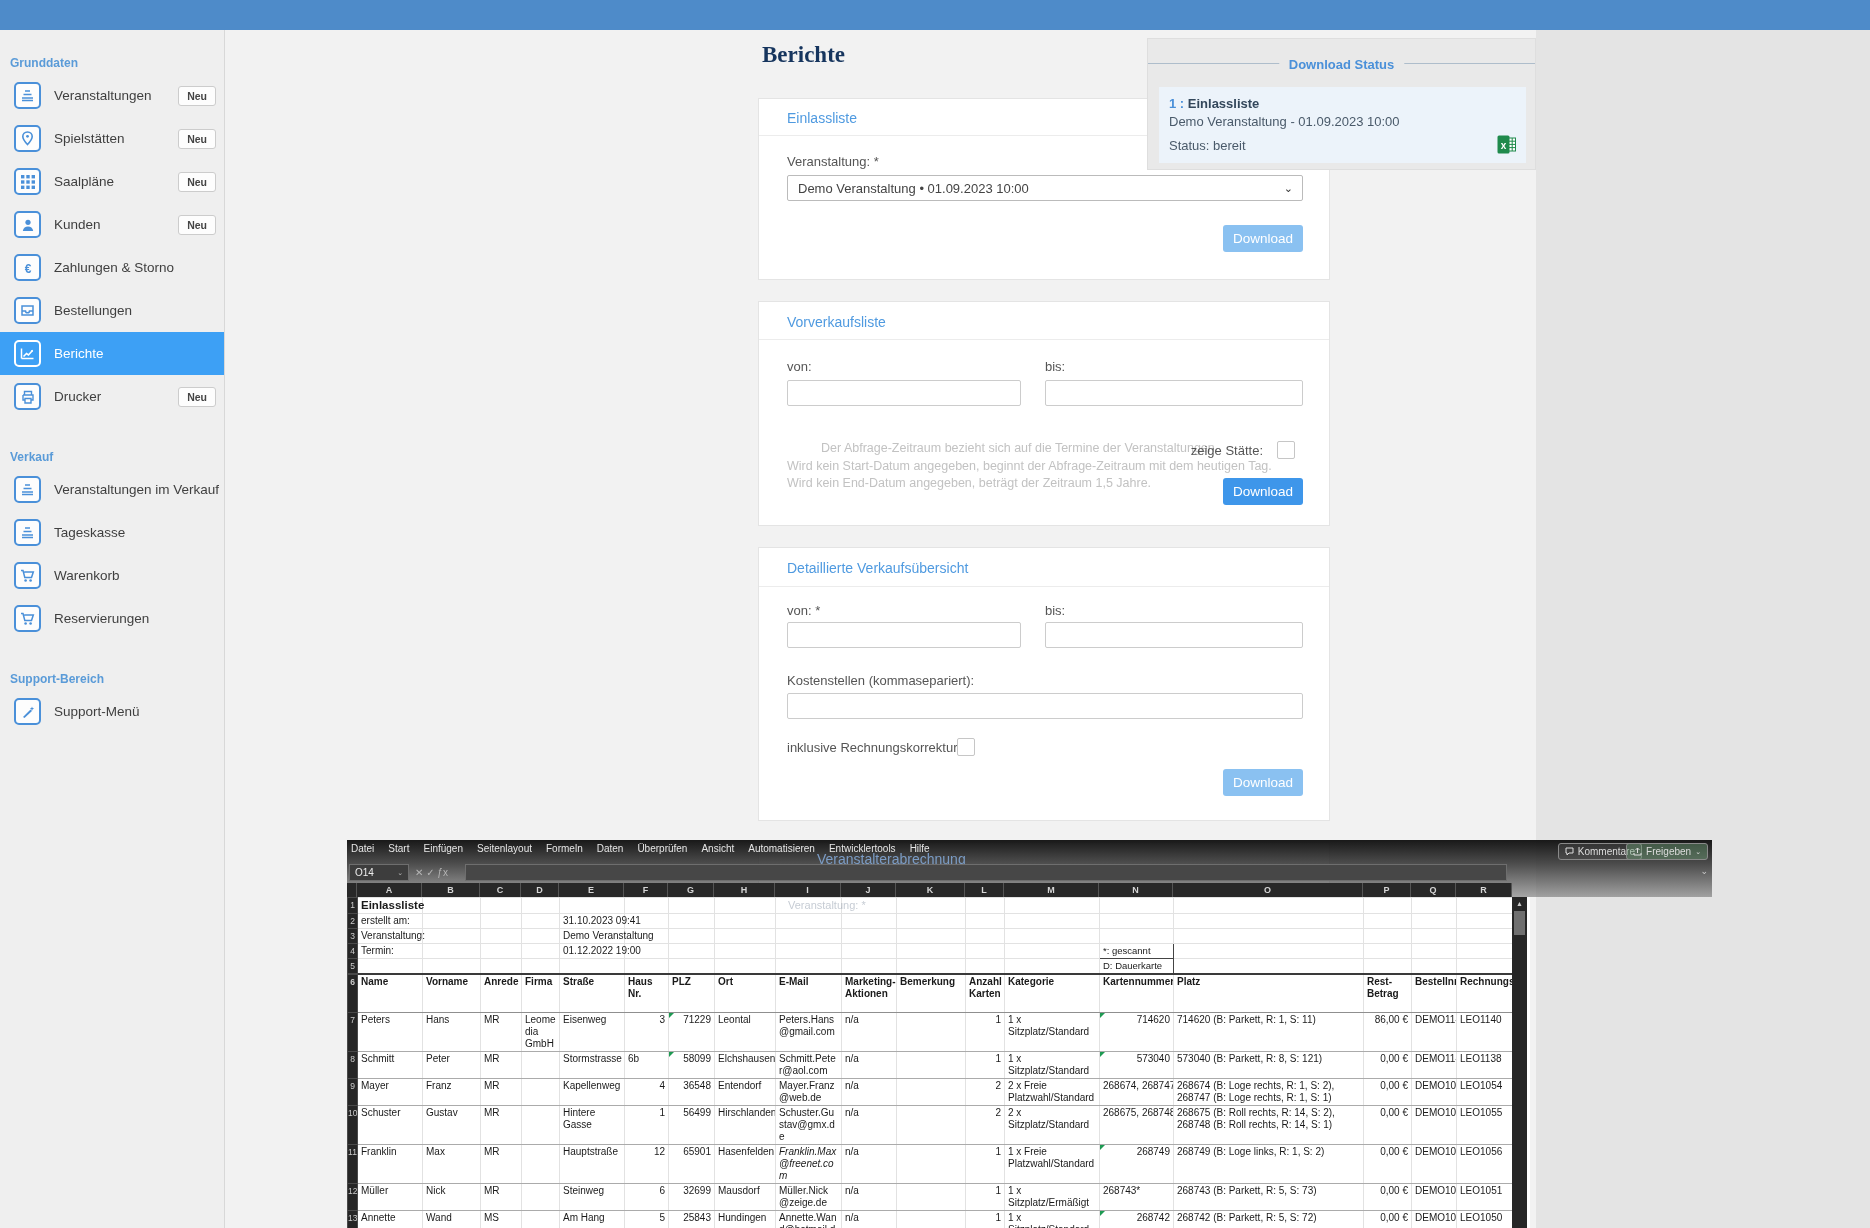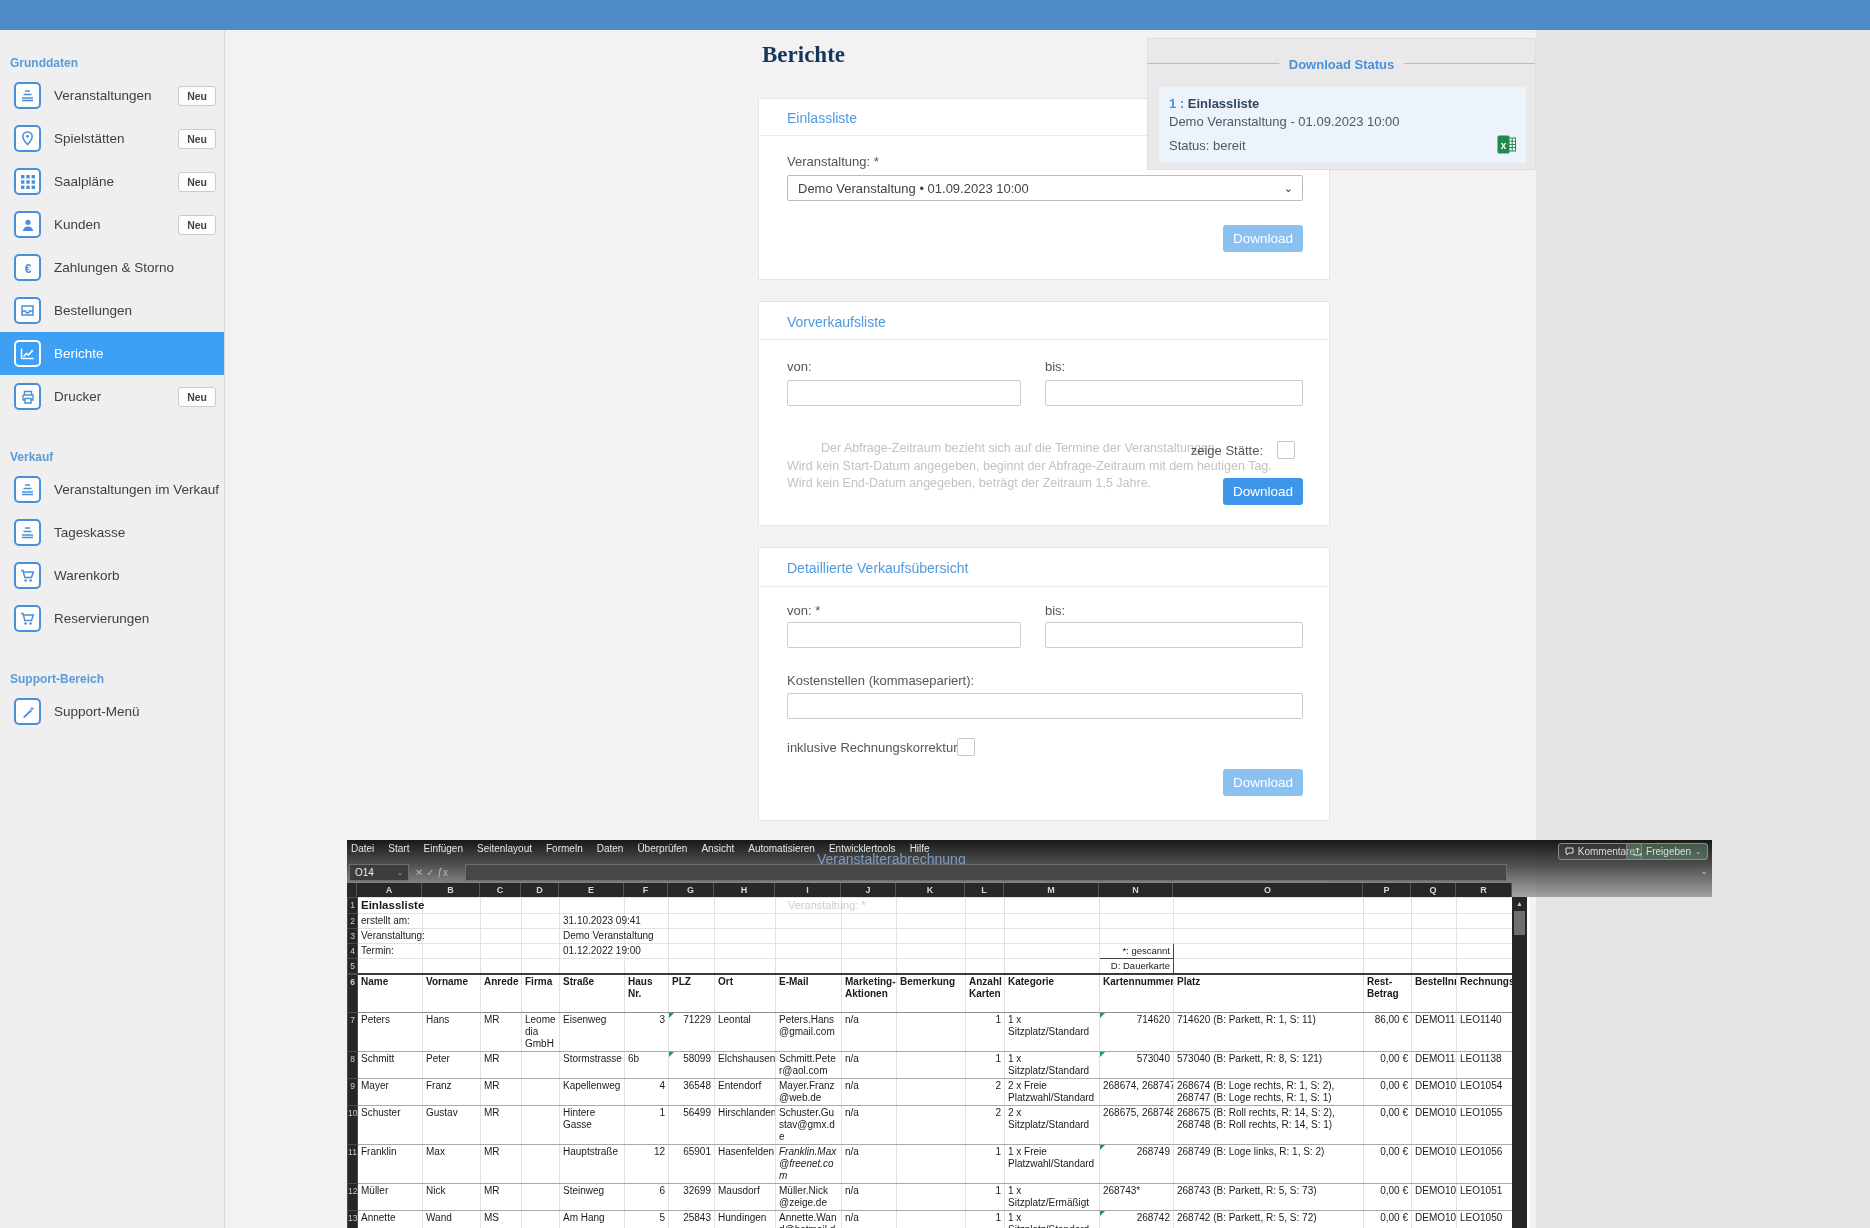--- a/index.html
+++ b/index.html
@@ -83,21 +83,21 @@
   #xl-scroll .thumb{margin:1px 2px;height:24px;background:#6f6f6f;}
 
   table.sheet{border-collapse:collapse;table-layout:fixed;width:1165px;font-size:10px;color:#1a1a1a;}
   table.sheet td{border:1px solid #e2e2e2;padding:1px 3px;vertical-align:top;line-height:12px;overflow:hidden;position:relative;}
   table.sheet td.gut{background:#262626;color:#ccc;font-size:8.5px;text-align:center;border-color:#4a4a4a;padding:1px 0;}
   td.ovf{white-space:nowrap;overflow:visible !important;z-index:3;}
   tr.hdr td{font-weight:bold;white-space:pre-line;border-top:2px solid #3a3a3a;border-bottom:1px solid #8f8f8f;}
   tr.data td{border-bottom:1px solid #ababab;}
   td.num{text-align:right;}
   td.prel{white-space:pre-line;}
-  td.leg{border:1px solid #444 !important;font-size:9.5px;white-space:nowrap;text-align:right;}
+  td.leg{border:1px solid #444 !important;font-size:9.5px;white-space:nowrap;}
   .gflag{position:absolute;left:0;top:0;width:0;height:0;border-top:5px solid #1e9a53;border-right:5px solid transparent;}
 
   svg{display:block;}
 </style>
 </head>
 <body>
 
 <div class="abs" id="topbar"></div>
 <div class="abs" id="brandbar">
   <span class="brand-strong">leo</span>

